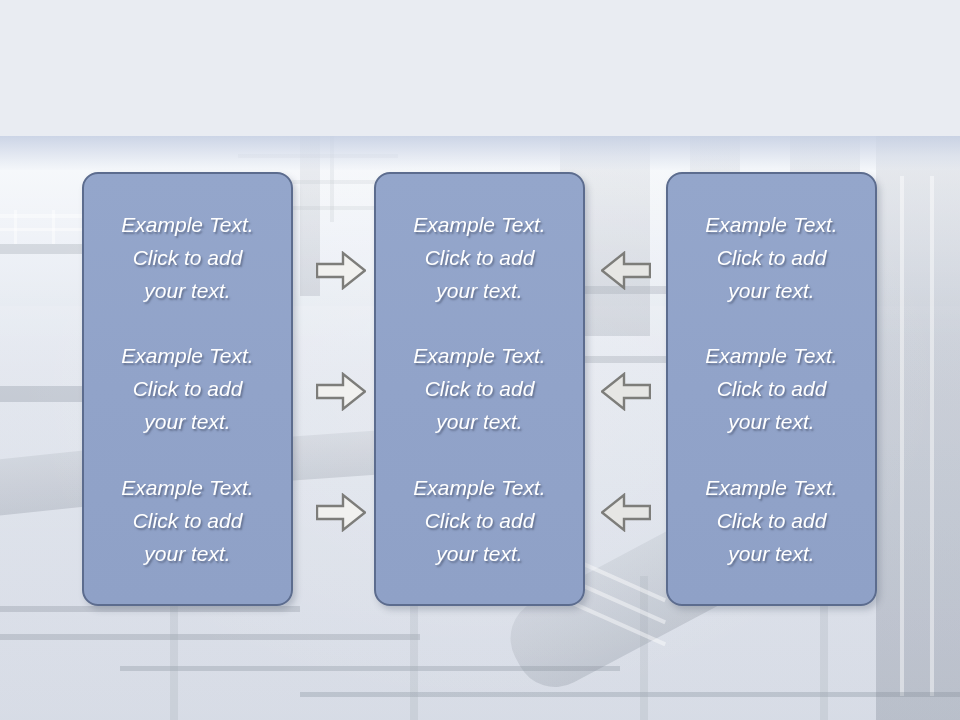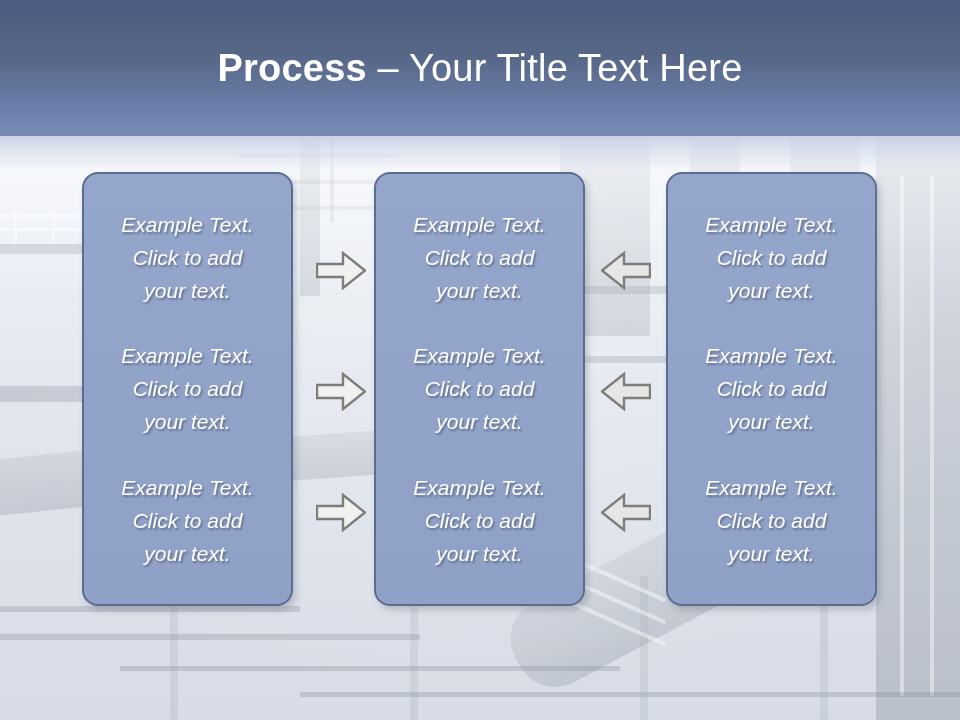--- a/index.html
+++ b/index.html
@@ -179,23 +179,20 @@
     <div class="girder" style="left:410px;top:470px;width:8px;height:114px;"></div>
     <div class="girder" style="left:640px;top:440px;width:8px;height:144px;"></div>
     <div class="girder" style="left:820px;top:430px;width:8px;height:154px;"></div>
     <div class="girder light" style="left:560px;top:440px;width:110px;height:4px;transform:rotate(24deg);"></div>
     <div class="girder light" style="left:560px;top:462px;width:110px;height:4px;transform:rotate(24deg);"></div>
     <div class="girder light" style="left:560px;top:484px;width:110px;height:4px;transform:rotate(24deg);"></div>
 
     <div class="vignette"></div>
   </div>
 
-  <div class="header">
-    <div class="header-title"><span class="strong">Process </span><span class="rest">– Your Title Text Here</span></div>
-  </div>
   <div class="under-band"></div>
 
   <div class="box" id="box-1">
     <div class="box-text">Example Text.
 Click  to add
 your text.</div>
     <div class="box-text">Example Text.
 Click  to add
 your text.</div>
     <div class="box-text">Example Text.

